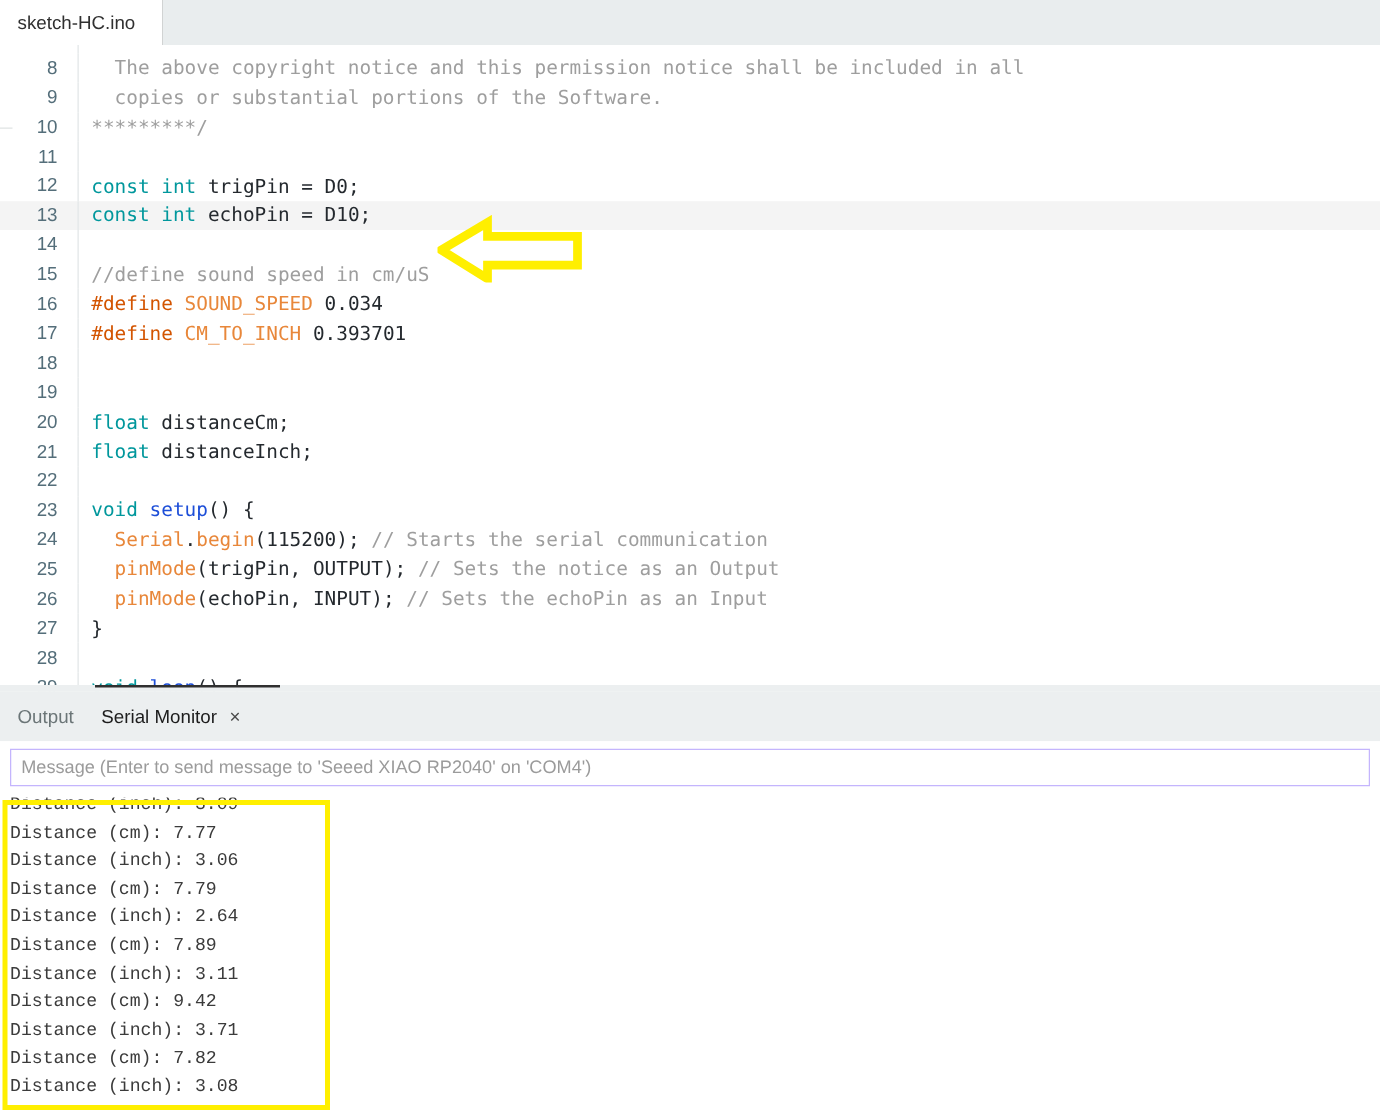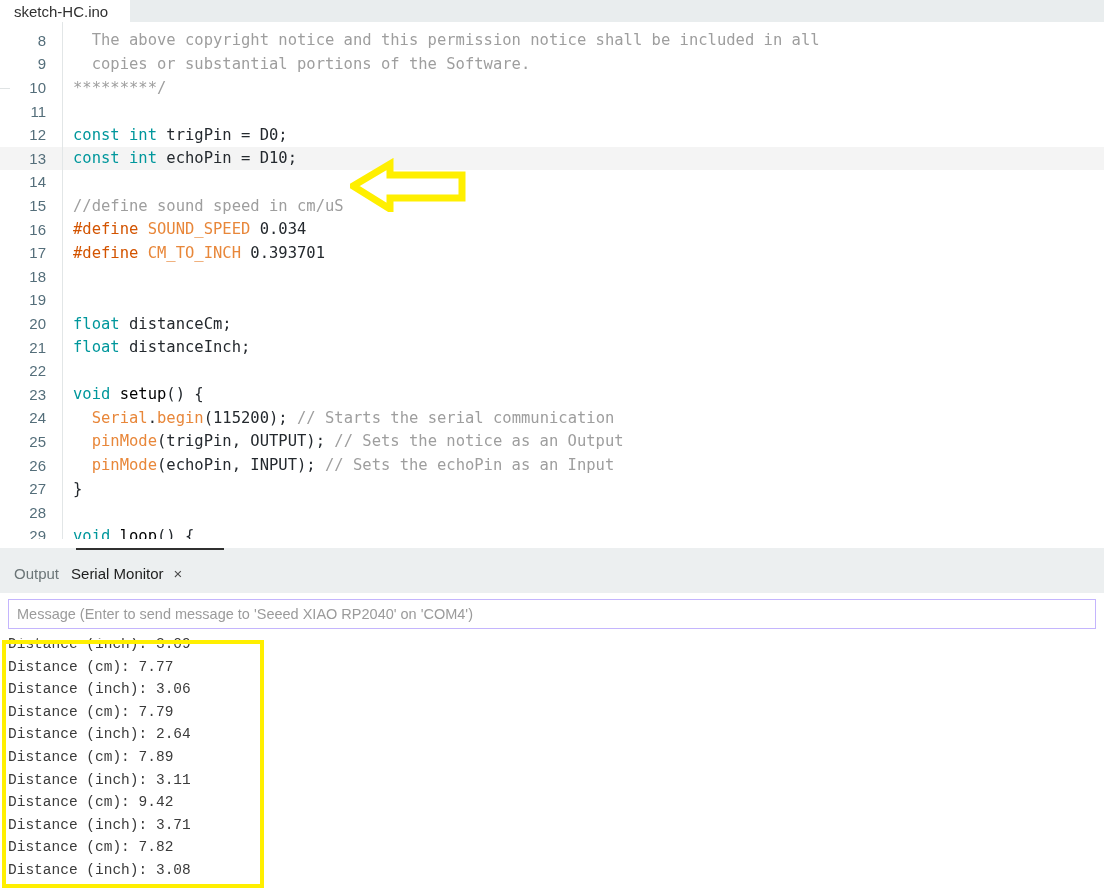--- a/index.html
+++ b/index.html
@@ -8,21 +8,21 @@
   }
   body {
     width: 1104px; height: 888px;
     font-family: "Liberation Sans", sans-serif;
     overflow: hidden;
     position: relative;
   }
 
   
   #tabbar {
-    height: 22px;
+    height: 36px;
     background: #737373;
     display: flex;
     align-items: stretch;
     position: relative;
     z-index: 5;
   }
   .file-tab {
     background: #ffffff;
     color: #303030;
     font-size: 15px;
@@ -74,21 +74,21 @@
   .ctext {
     padding-left: 10px;
     color: #24292e;
     flex: 1 1 auto;
     overflow: hidden;
   }
   .kw  { color: #00979c; }          
   .cm  { color: #9e9e9e; }          
   .pp  { color: #d35400; }          
   .mac { color: #e8873a; }          
-  .fn  { color: #000000; }
+  .fn  { color: #1d4ed8; }
   .pl  { color: #24292e; }
 
   
   #edge-tick {
     position: absolute; left: 0; top: 66px;
     width: 10px; height: 1px; background: #dfe3e4;
   }
 
   
   #arrow-annot {
@@ -118,21 +118,21 @@
     position: absolute;
     left: 0; right: 0; top: 553px; bottom: 0;
     background: #ffffff;
   }
   #panel-tabs {
     height: 40px;
     background: #eceff0;
     display: flex;
     align-items: center;
     padding-left: 12px;
-    gap: 8px;
+    gap: 18px;
   }
   .ptab {
     font-size: 15px;
     display: flex;
     align-items: center;
     gap: 10px;
     padding: 0 2px;
   }
   .ptab.inactive { color: #6b7577; }
   .ptab.active { color: #1d1d1d; }

